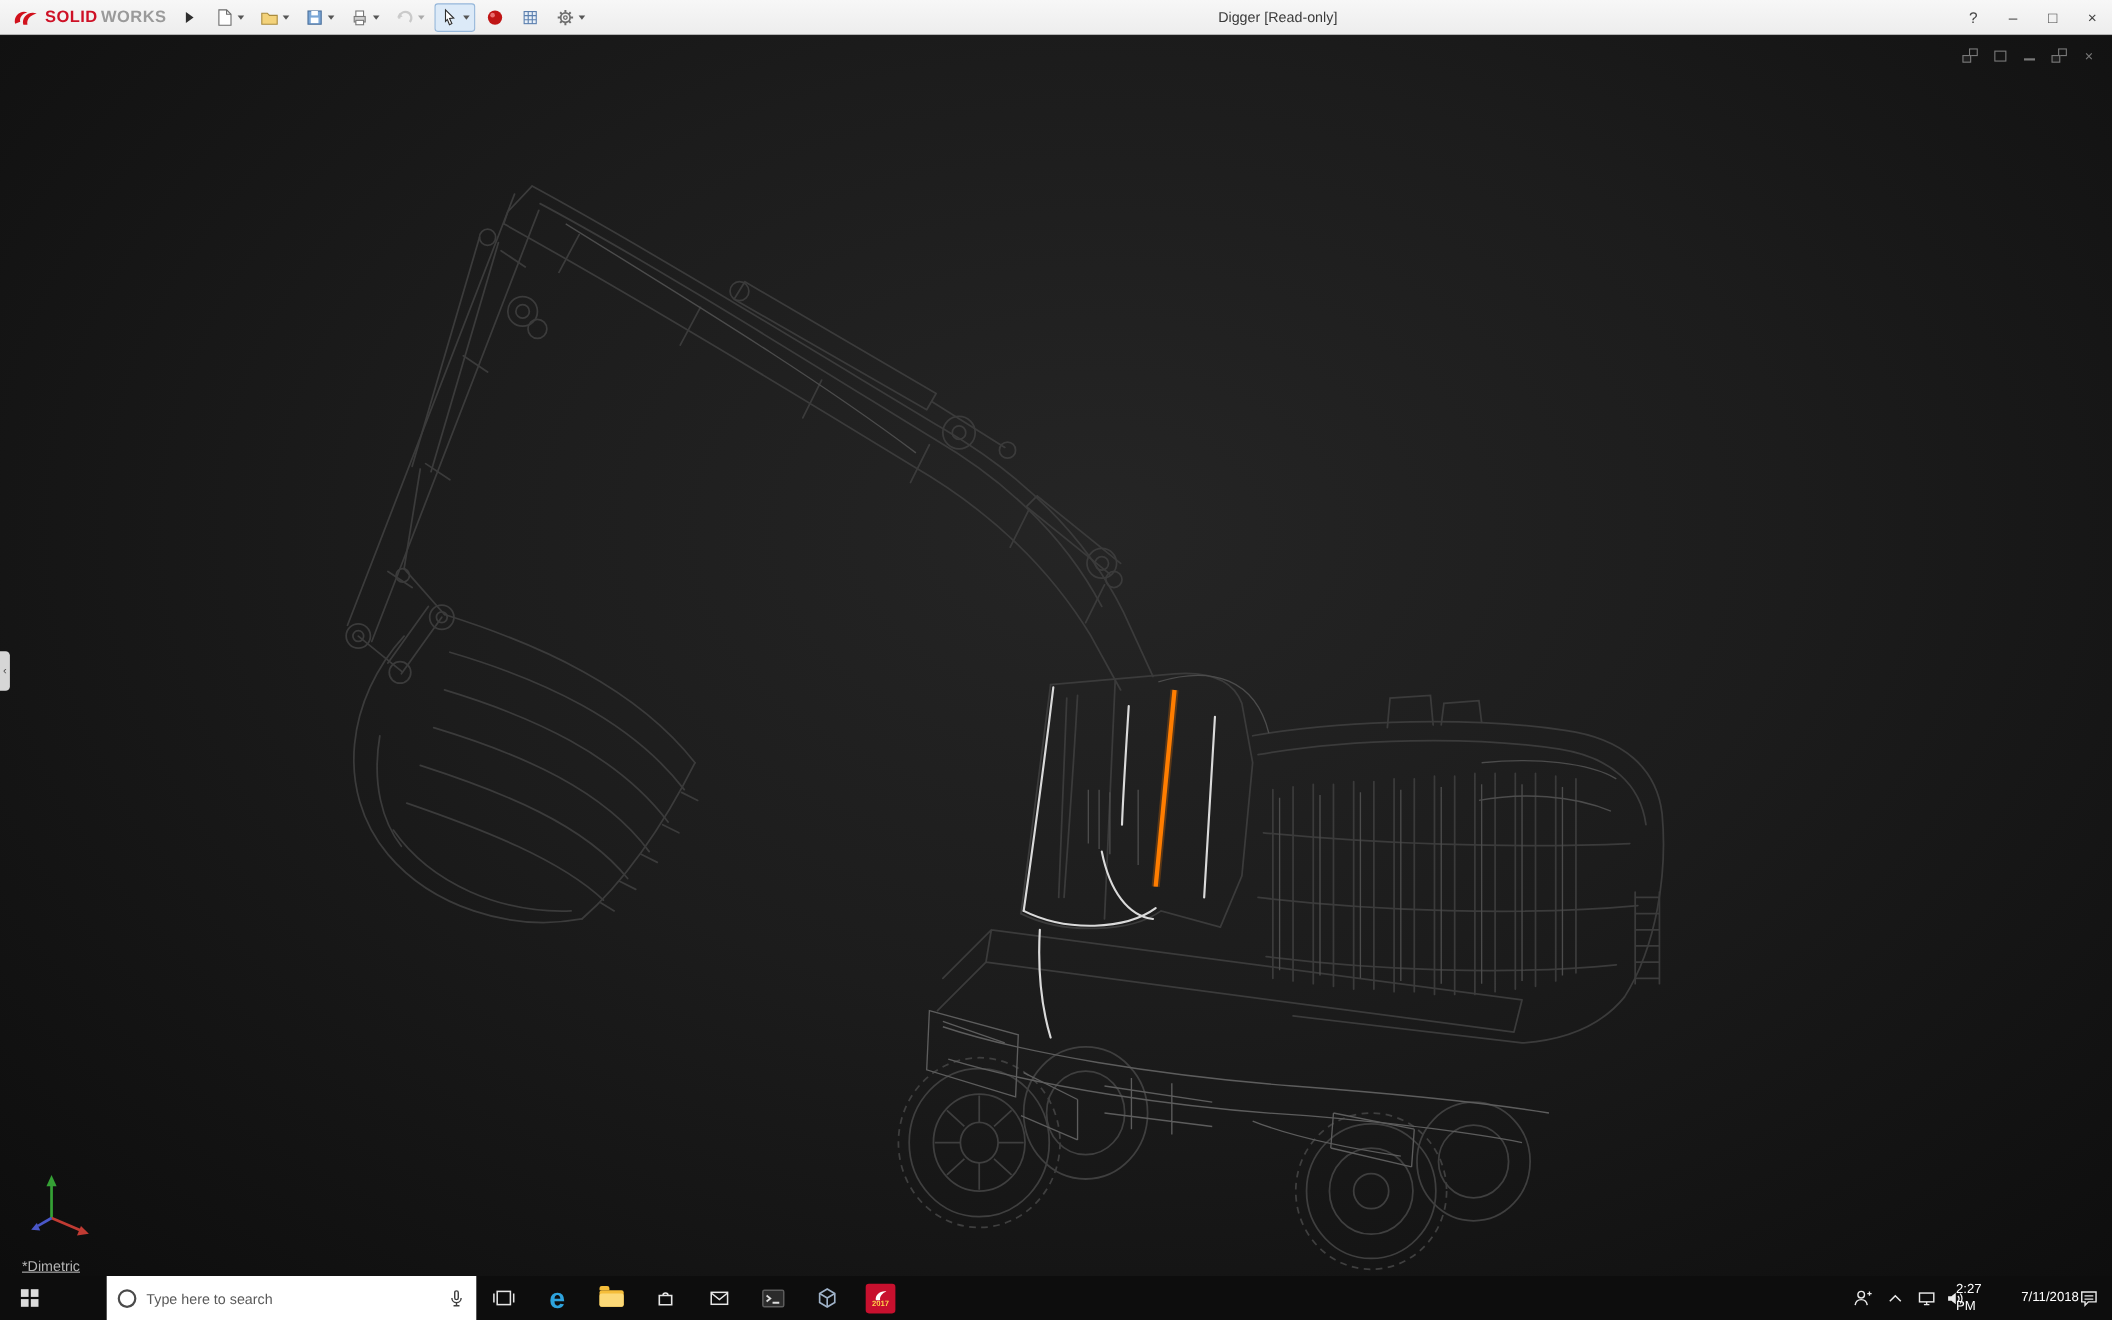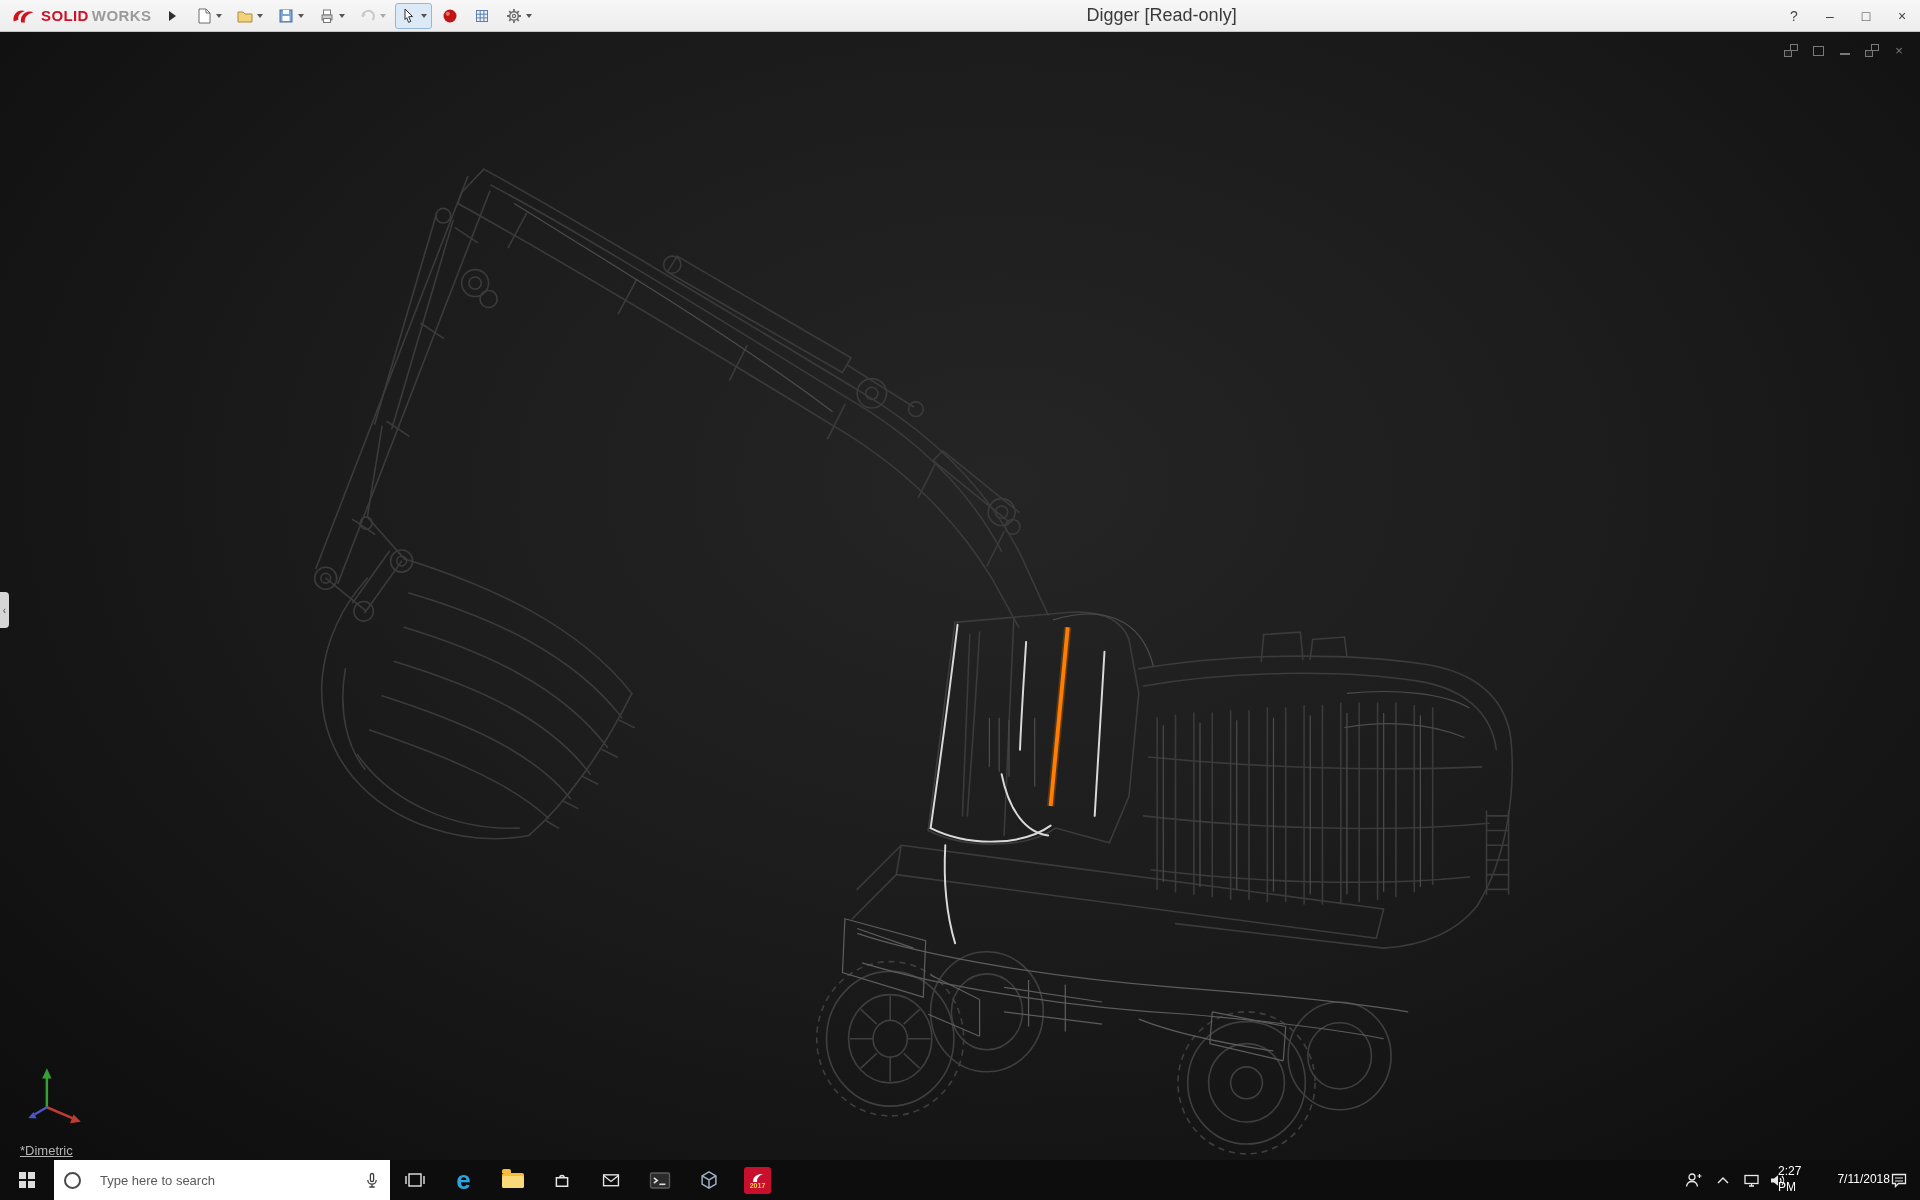--- a/index.html
+++ b/index.html
@@ -10,21 +10,21 @@
   .titlebar { position:absolute; top:0; left:0; right:0; height:32px; background:linear-gradient(#f7f7f7,#ededed); border-bottom:1px solid #c6c6c6; display:flex; align-items:center; }
   .brand { display:flex; align-items:center; gap:3px; padding:0 8px 0 10px; }
   .brand-solid { color:#ce1126; font-weight:bold; font-size:15px; letter-spacing:.4px; }
   .brand-works { color:#9a9a9a; font-weight:bold; font-size:15px; letter-spacing:.4px;text-align:center; }
   .flyout { width:0; height:0; border-left:7px solid #2e2e2e; border-top:5px solid transparent; border-bottom:5px solid transparent; margin:0 14px 0 10px; cursor:pointer; }
   .toolbar { display:flex; align-items:center; gap:4px; }
   .tb-btn { height:26px; display:flex; align-items:center; gap:3px; padding:0 4px; border:1px solid transparent; border-radius:3px; cursor:pointer; }
   .tb-btn.active { background:#dcEAf8; background:#dceaf8; border-color:#96b7da; }
   .tb-btn.disabled { opacity:.45; }
   .caret { width:0; height:0; border-top:4px solid #555; border-left:3.5px solid transparent; border-right:3.5px solid transparent; }
-  .doc-title { position:absolute; left:60.5%; transform:translateX(-50%); font-size:18px; color:#3a3a3a; white-space:nowrap; }
+  .doc-title { position:absolute; left:60.5%; transform:translateX(-50%); font-size:13px; color:#3a3a3a; white-space:nowrap; }
   .win-ctrls { margin-left:auto; display:flex; height:32px; }
   .wc { width:36px; height:32px; display:flex; align-items:center; justify-content:center; font-size:14px; color:#454545; cursor:pointer; }
 
   
   .viewport { position:absolute; top:32px; left:0; right:0; bottom:40px; background:radial-gradient(ellipse at 52% 40%, #252525 0%, #1c1c1c 45%, #131313 78%, #0d0d0d 100%); overflow:hidden; }
   .model { position:absolute; inset:0; width:100%; height:100%; }
   .doc-ctrls { position:absolute; top:12px; right:14px; display:flex; align-items:center; gap:13px; opacity:.55; }
   .dc { display:flex; align-items:center; justify-content:center; width:14px; height:13px; cursor:pointer; }
   .dcbox { width:11px; height:10px; border:1.5px solid #cdcdcd; }
   .dcbox.small { width:8px; height:7px; }
@@ -35,21 +35,21 @@
   .dcx { color:#cdcdcd; font-size:13px; line-height:13px; }
   .left-tab { position:absolute; left:0; top:560px; width:9px; height:36px; background:#d6d6d6; border-radius:0 4px 4px 0; display:flex; align-items:center; justify-content:center; color:#4a4a4a; font-size:10px; cursor:pointer; }
   .triad { position:absolute; left:16px; bottom:26px; width:72px; height:72px; }
   .orient { position:absolute; left:20px; bottom:2px; color:#b4b4b4; font-size:13px;text-decoration:underline; }
 
   
   .taskbar { position:absolute; left:0; bottom:0; width:100%; height:40px; background:#0d0d0d; display:flex; align-items:stretch; }
   .start { width:54px; display:flex; align-items:center; justify-content:center; cursor:pointer; }
   .win-logo { display:grid; grid-template-columns:7px 7px; grid-template-rows:7px 7px; gap:2px; }
   .win-logo span { background:#dcdcdc; }
-  .searchbox { width:336px; background:#ffffff; display:flex; align-items:center; gap:19px; padding:0 10px; }
+  .searchbox { width:336px; background:#ffffff; display:flex; align-items:center; gap:9px; padding:0 10px;margin-left:43px; }
   .cortana { width:17px; height:17px; border:2px solid #4a4a4a; border-radius:50%; flex:none; }
   .searchbox input { flex:1; border:none; outline:none; background:transparent; font-size:13px; color:#333; font-family:"Liberation Sans",sans-serif; }
   .searchbox input::placeholder { color:#595959; }
   .app-btn { width:49px; display:flex; align-items:center; justify-content:center; cursor:pointer; position:relative; }
   .edge-e { color:#2ea3dd; font-size:26px; font-weight:bold; line-height:1; }
   .folder { width:22px; height:15px; background:#f5bd3a; border-radius:2px; position:relative; }
   .folder:before { content:""; position:absolute; top:-4px; left:0; width:9px; height:4px; background:#f5bd3a; border-radius:2px 2px 0 0; }
   .folder:after { content:""; position:absolute; left:0; right:0; bottom:0; top:3px; background:#fcd978; border-radius:2px; }
   .sw-tile { width:27px; height:27px; background:#c8102e; border-radius:3px; display:flex; flex-direction:column; align-items:center; justify-content:center; }
   .sw-year { font-size:7px; color:#ffd24a; font-weight:bold; line-height:1; margin-top:-2px; }

